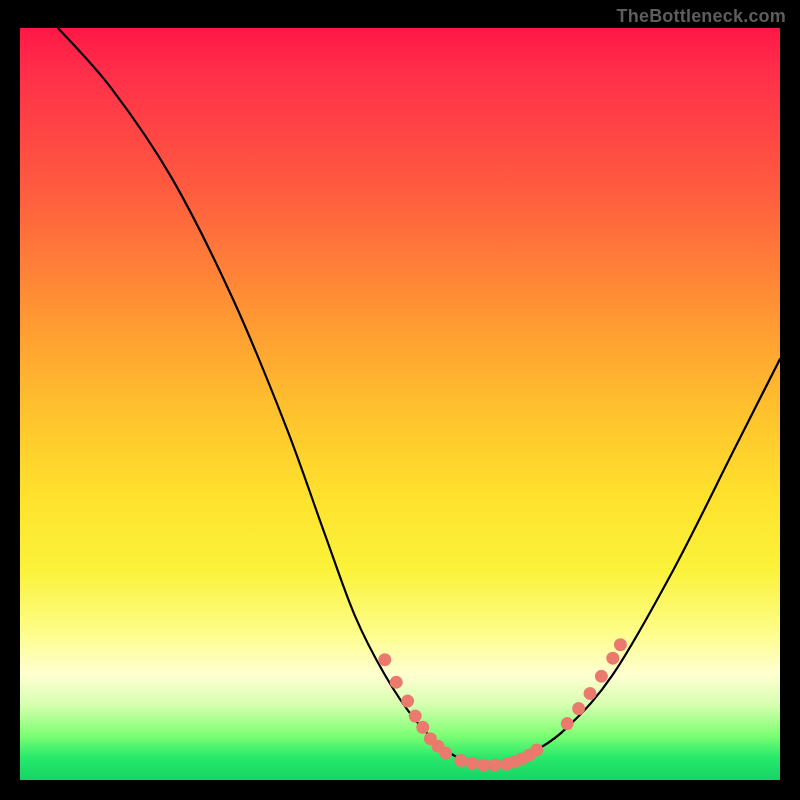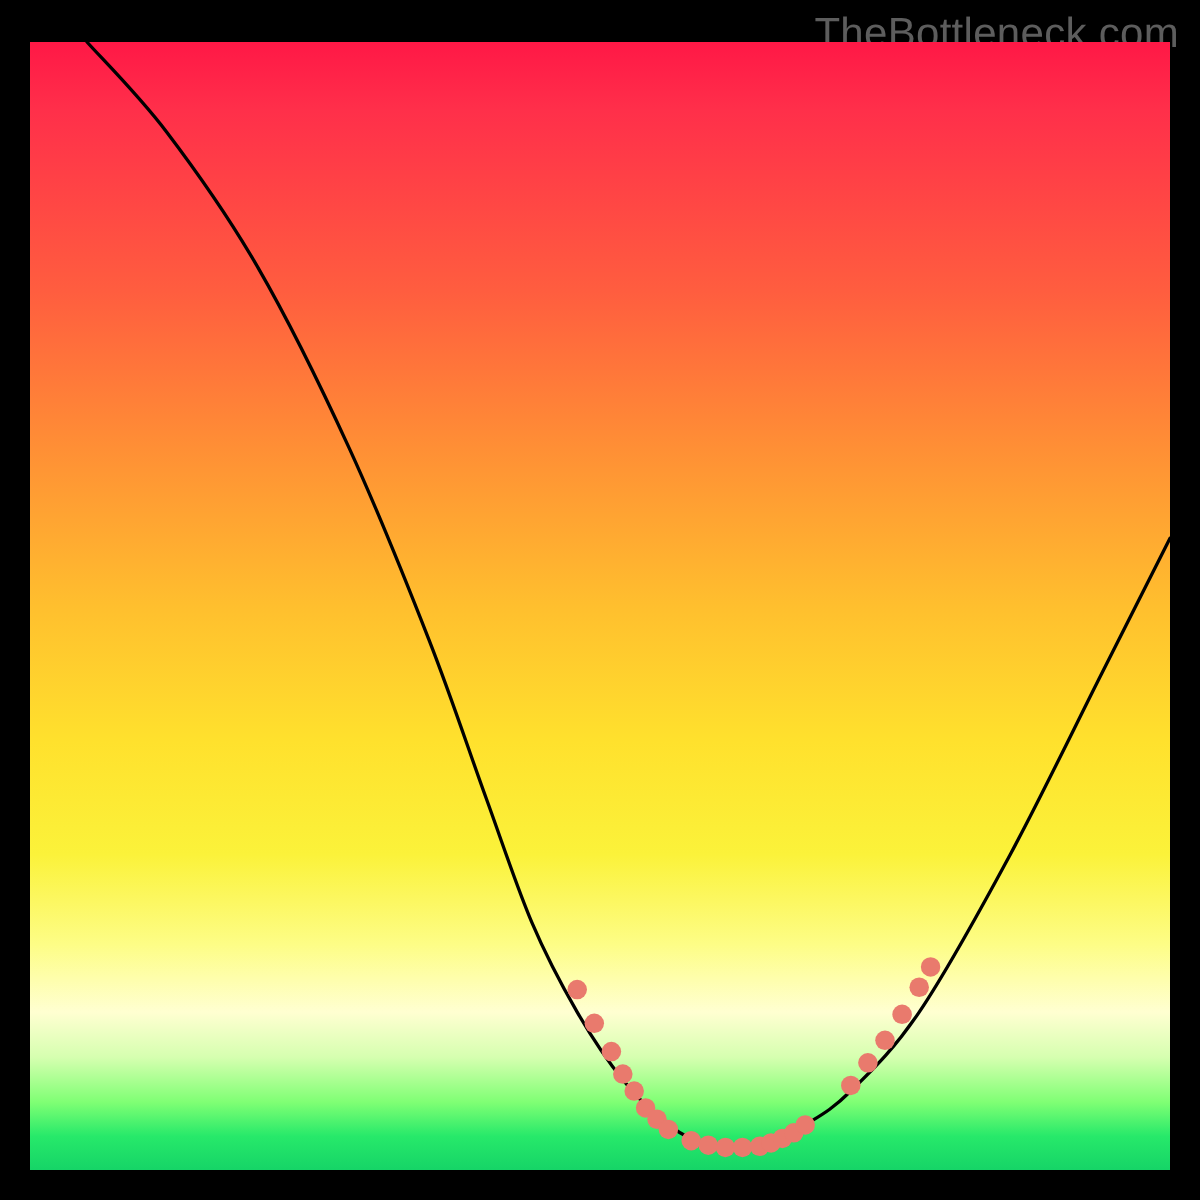--- a/index.html
+++ b/index.html
@@ -17,22 +17,22 @@
     top: 0;
     width: 800px;
     height: 800px;
     background: #000;
   }
   .watermark {
     position: absolute;
     top: 6px;
     right: 14px;
     color: #5d5d5d;
-    font-size: 28px;
-    font-weight: 400;
+    font-size: 18px;
+    font-weight: 700;
     letter-spacing: 0.2px;
     user-select: none;
   }
   .plot-area {
     position: absolute;
     left: 20px;
     top: 28px;
     width: 760px;
     height: 752px;
     

